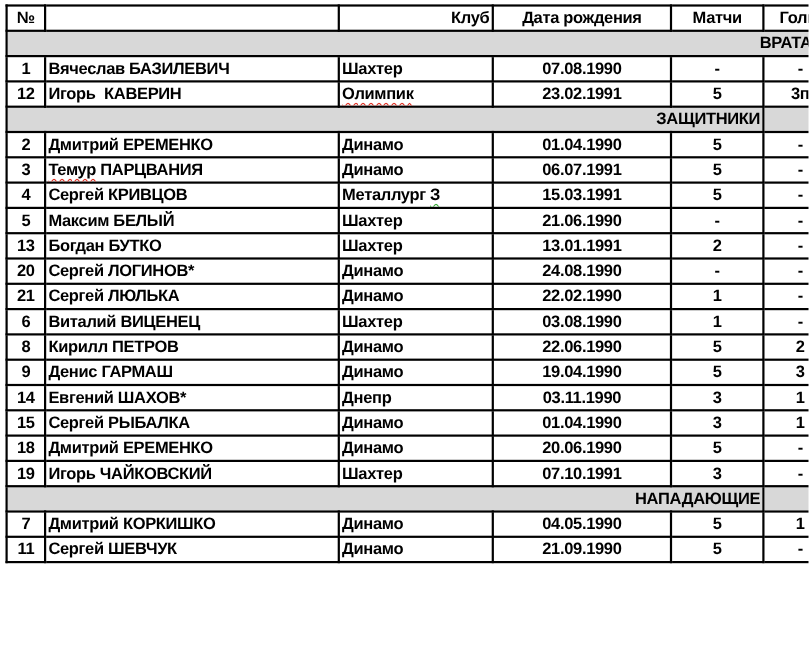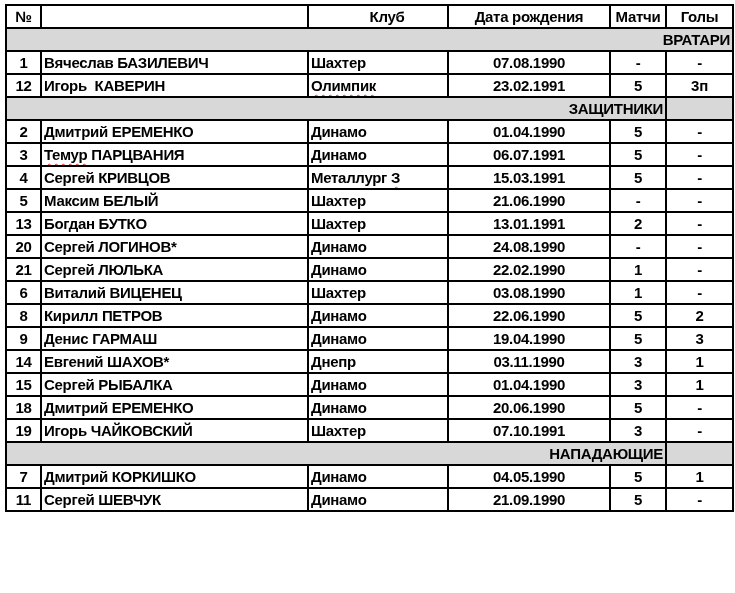--- a/index.html
+++ b/index.html
@@ -30,25 +30,25 @@
     color: #000;
     padding: 1px 2px;
     height: 20px;
     overflow: hidden;
     box-sizing: border-box;
   }
   .col-num    { width: 35px;  text-align: center; }
   .col-name   { width: 267px; text-align: left; padding-left: 7px; white-space: pre; }
   .col-club   { width: 140px; text-align: left; }
   .col-date   { width: 162px; text-align: center; }
-  .col-matches{ width: 56px;  text-align: center; }
+  .col-matches{ width: 84px;  text-align: center; }
   .col-goals  { width: 67px;  text-align: center; }
 
   tr.header-row th { text-align: center; }
-  tr.header-row th.col-club { text-align: center; padding-left: 20px; }
+  tr.header-row th.col-club { text-align: right; padding-left: 20px; }
   tr.header-row th.col-name { text-align: left; }
 
   tr.section-row td {
     background: var(--section-bg, #d8d8d8);
     text-align: right;
     padding-left: 7px;
     margin-left: 16px;
   }
 
   .wavy-red {

